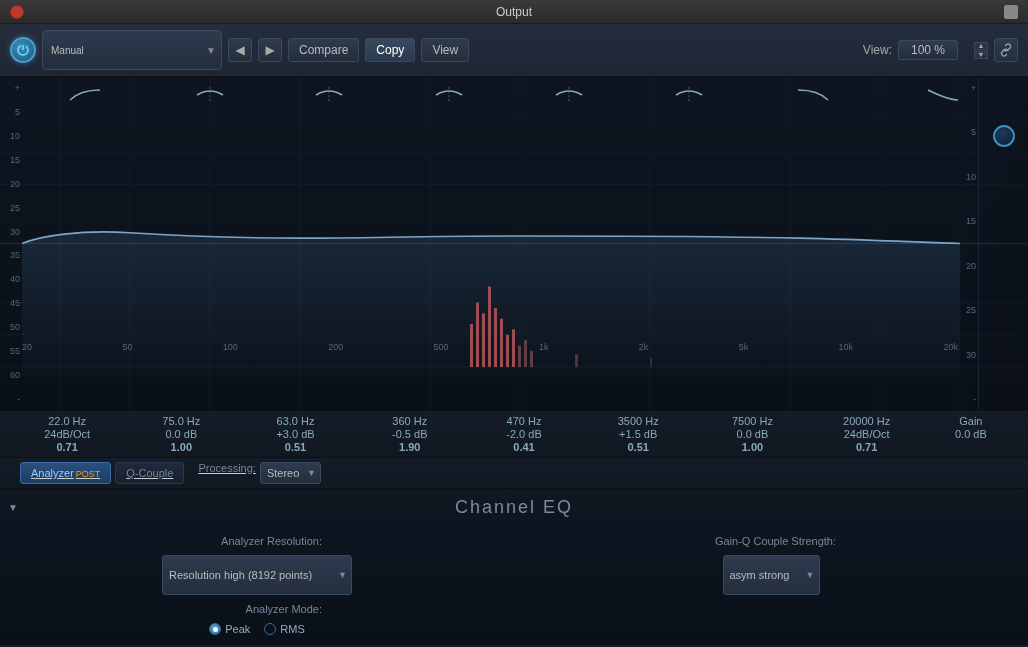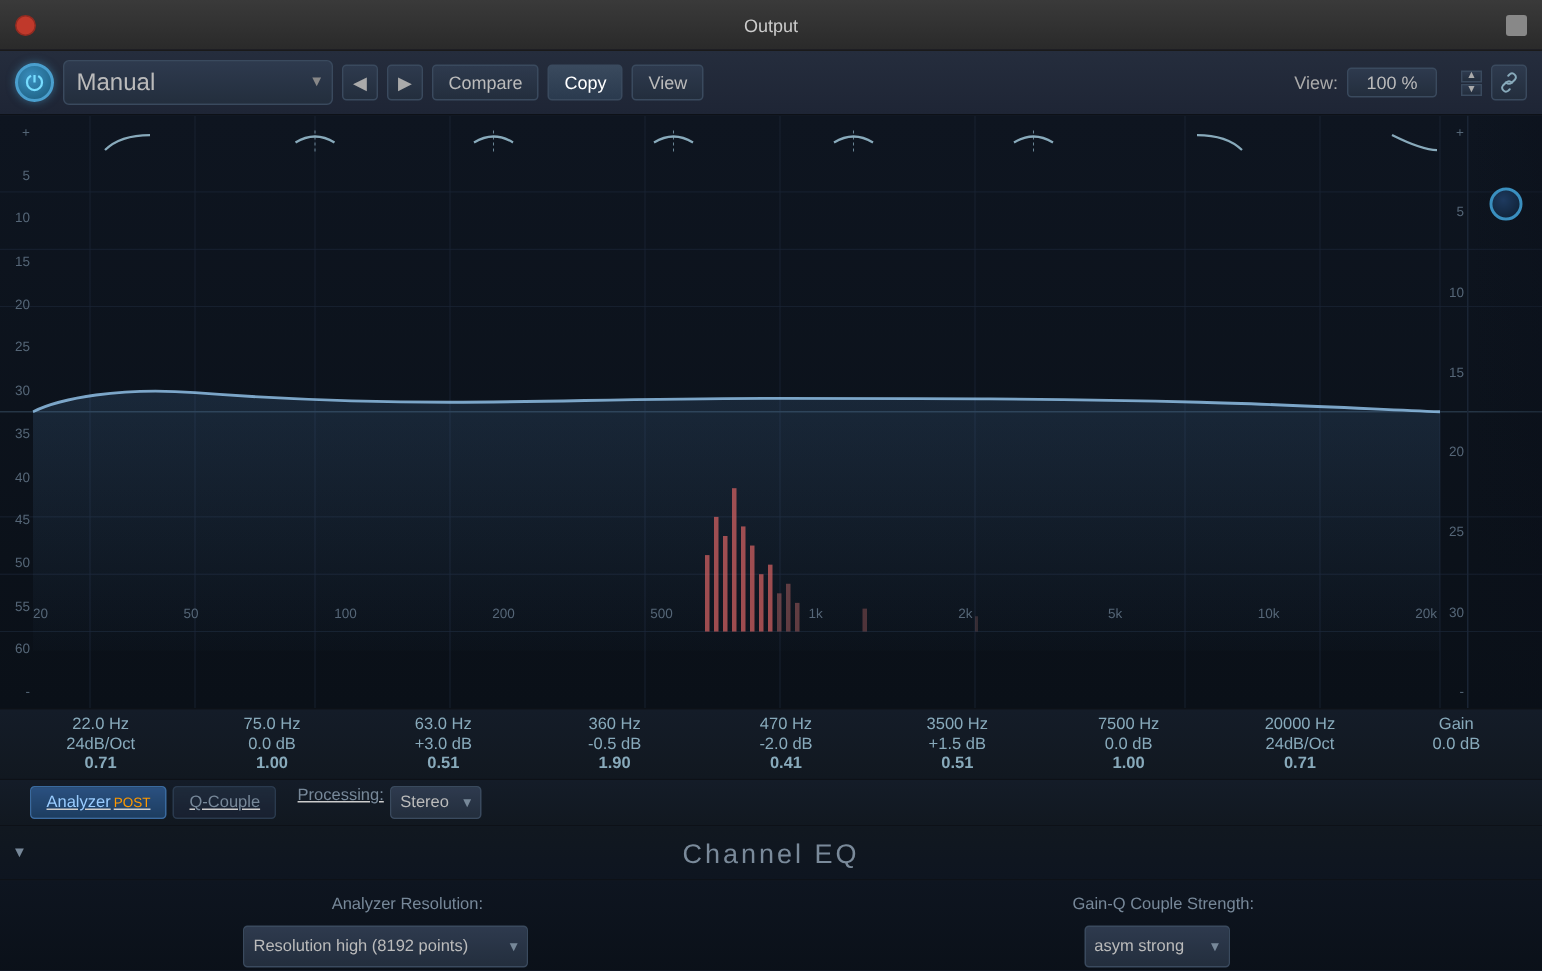--- a/index.html
+++ b/index.html
@@ -8,21 +8,21 @@
       height: 647px;
       background: #1a1a2e;
       font-family: -apple-system, BlinkMacSystemFont, 'Helvetica Neue', Arial, sans-serif;
       overflow: hidden;
       color: #ccc;
     }
 
     
     .title-bar {
       width: 100%;
-      height: 34px;
+      height: 24px;
       background: linear-gradient(to bottom, #3a3a3a, #2a2a2a);
       display: flex;
       align-items: center;
       justify-content: center;
       position: relative;
       border-bottom: 1px solid #1a1a1a;
     }
     .title-bar-close {
       width: 14px; height: 14px;
       background: #c0392b;
@@ -71,27 +71,27 @@
       cursor: pointer;
       box-shadow: 0 0 6px rgba(74,159,206,0.5);
     }
     .power-btn svg { width: 14px; height: 14px; }
 
     .preset-dropdown {
       background: linear-gradient(to bottom, #2e3a4e, #232e3d);
       border: 1px solid #3a4a5e;
       border-radius: 4px;
       color: #bbb;
-      font-size: 16px;
+      font-size: 10px;
       padding: 3px 24px 3px 8px;
       cursor: pointer;
       min-width: 180px;
       appearance: none;
       -webkit-appearance: none;
-      height: 30px;
+      height: 40px;
     }
     .preset-wrapper {
       position: relative;
       display: inline-block;
     }
     .preset-arrow {
       position: absolute;
       right: 6px;
       top: 50%;
       transform: translateY(-50%);
@@ -372,21 +372,21 @@
       text-align: right;
     }
     .setting-select {
       background: linear-gradient(to bottom, #2e3a4e, #232e3d);
       border: 1px solid #3a4a5e;
       border-radius: 3px;
       color: #bbb;
       font-size: 11px;
       padding: 2px 20px 2px 6px;
       cursor: pointer;
-      height: 28px;
+      height: 40px;
       appearance: none;
       -webkit-appearance: none;
       flex: 1;
     }
     .setting-select-wrapper {
       position: relative;
       flex: 1;
     }
     .setting-select-arrow {
       position: absolute;
@@ -746,20 +746,33 @@
   <div class="settings-panel">
 
     <div class="settings-col">
       <div class="setting-row">
         <span class="setting-label">Analyzer Resolution:</span>
         <div class="setting-select-wrapper">
           <select class="setting-select"><option>Resolution low (512 points)</option><option>Resolution medium (2048 points)</option><option selected="">Resolution high (8192 points)</option><option>Resolution ultra (32768 points)</option></select>
           <span class="setting-select-arrow">▼</span>
         </div>
       </div>
+      <div class="setting-row">
+        <span class="setting-label">Analyzer Mode:</span>
+        <div class="radio-group">
+          <div class="radio-item">
+            <div class="radio-dot checked"></div>
+            <span>Peak</span>
+          </div>
+          <div class="radio-item">
+            <div class="radio-dot"></div>
+            <span>RMS</span>
+          </div>
+        </div>
+      </div>
     </div>
 
     <div class="settings-col">
       <div class="setting-row">
         <span class="setting-label">Gain-Q Couple Strength:</span>
         <div class="setting-select-wrapper">
           <select class="setting-select"><option>disabled</option><option>sym light</option><option>sym medium</option><option>sym strong</option><option>asym light</option><option>asym medium</option><option selected="">asym strong</option></select>
           <span class="setting-select-arrow">▼</span>
         </div>
       </div>

